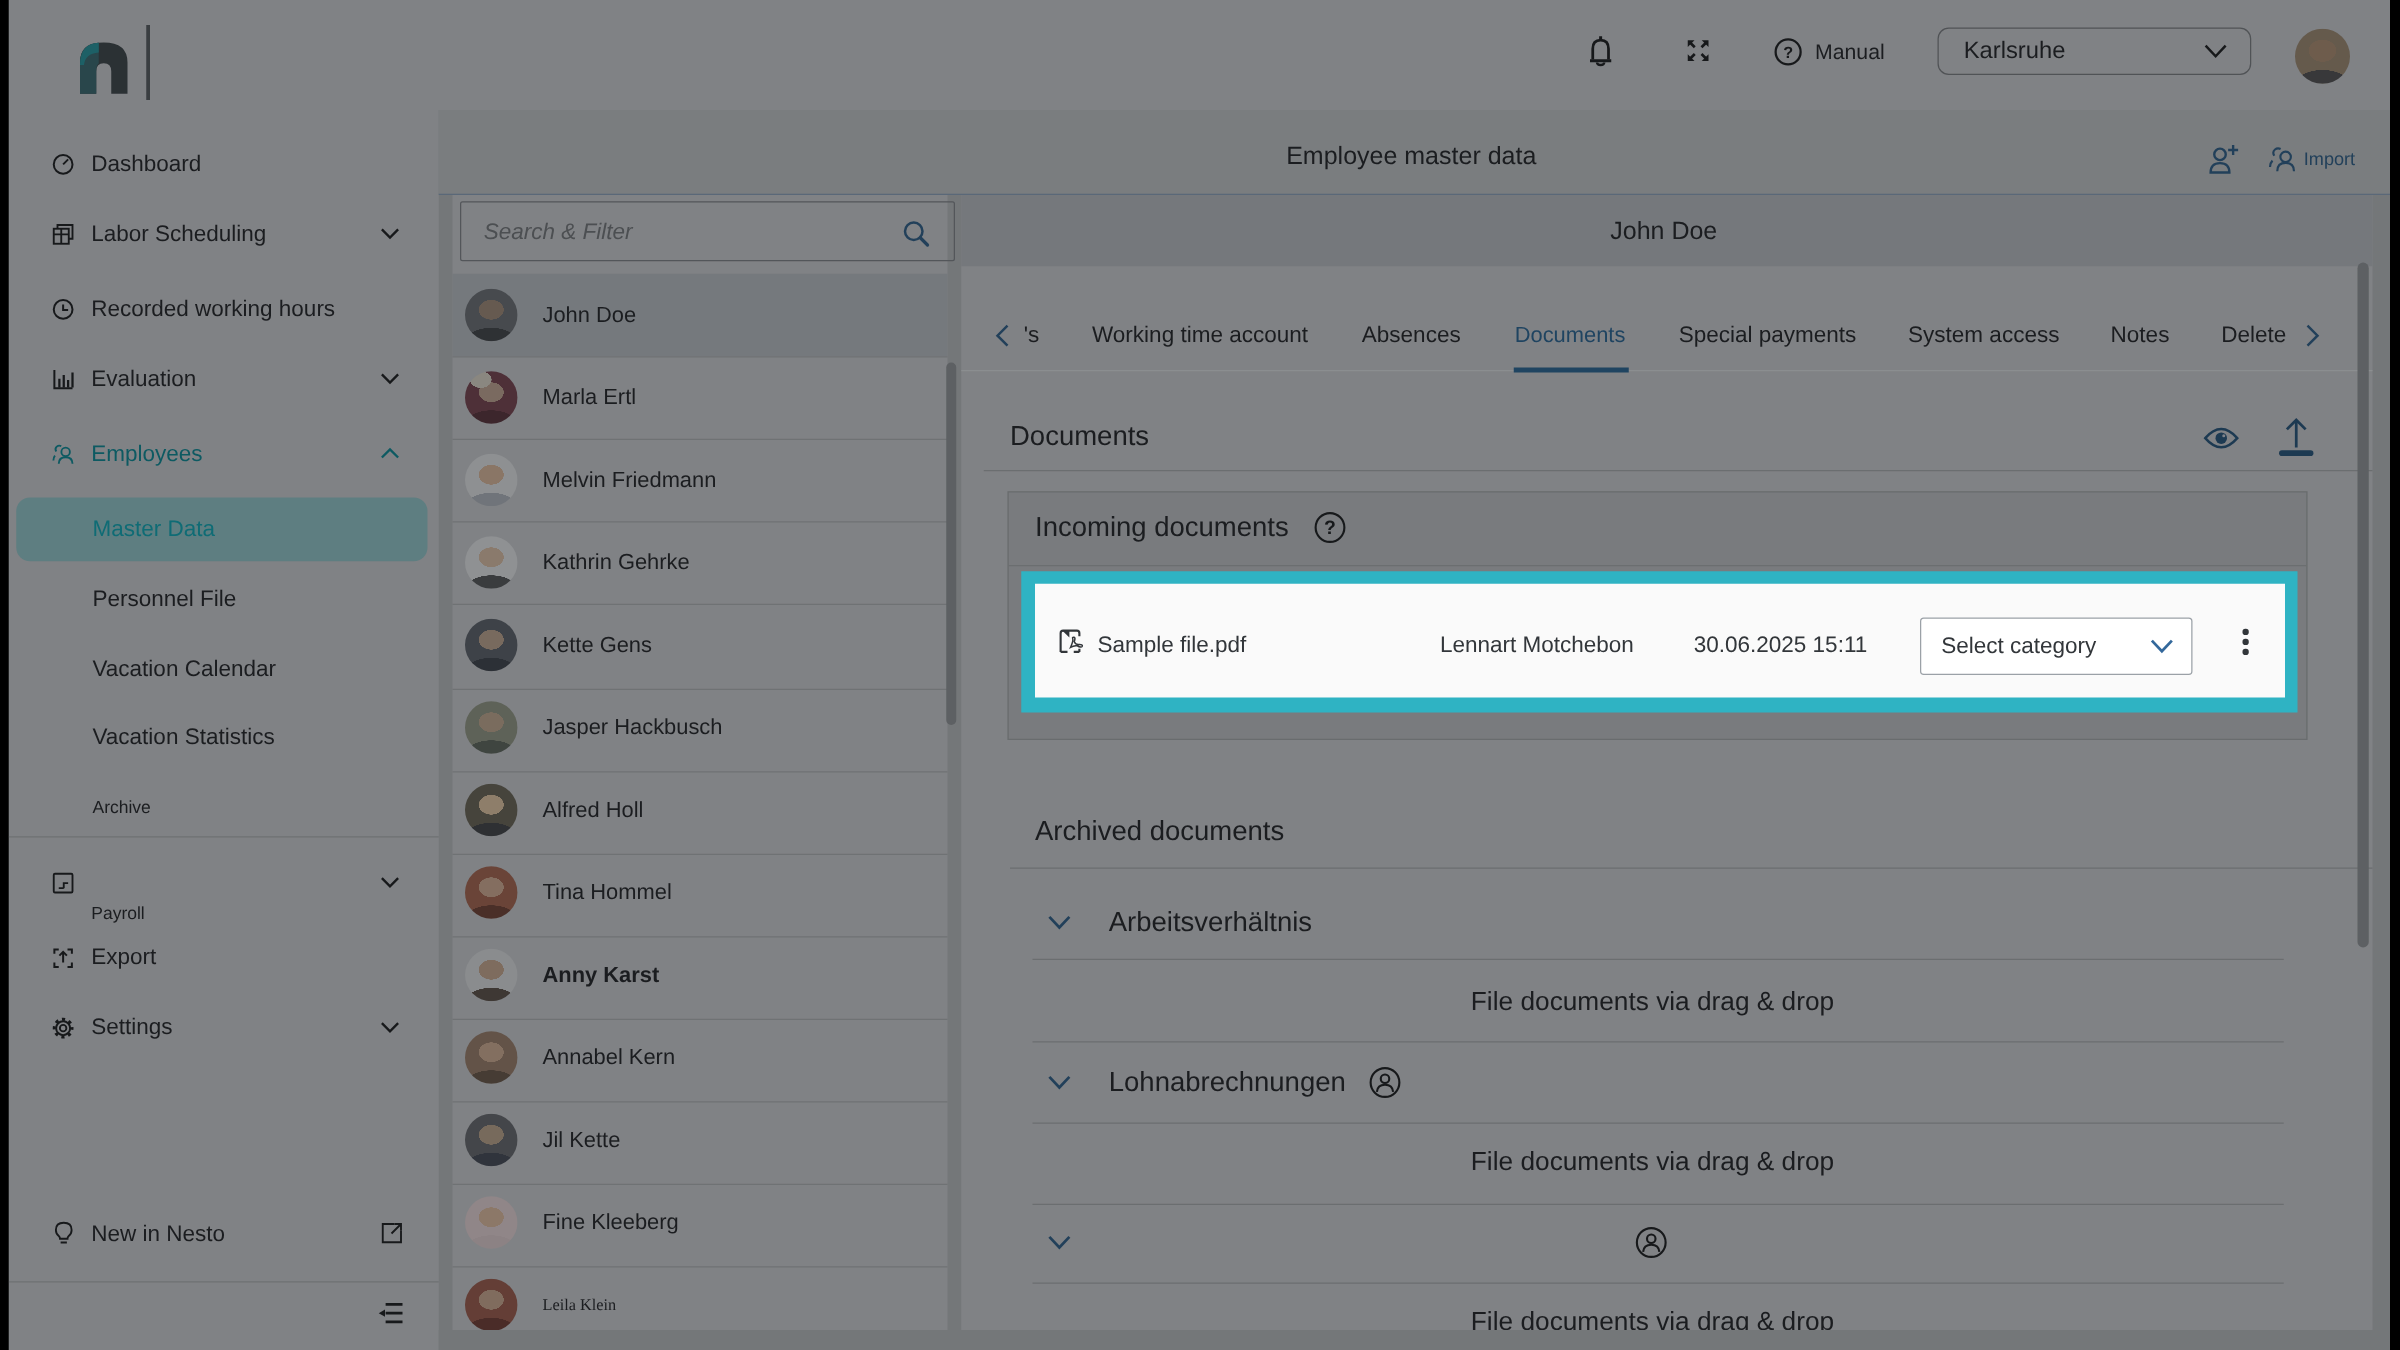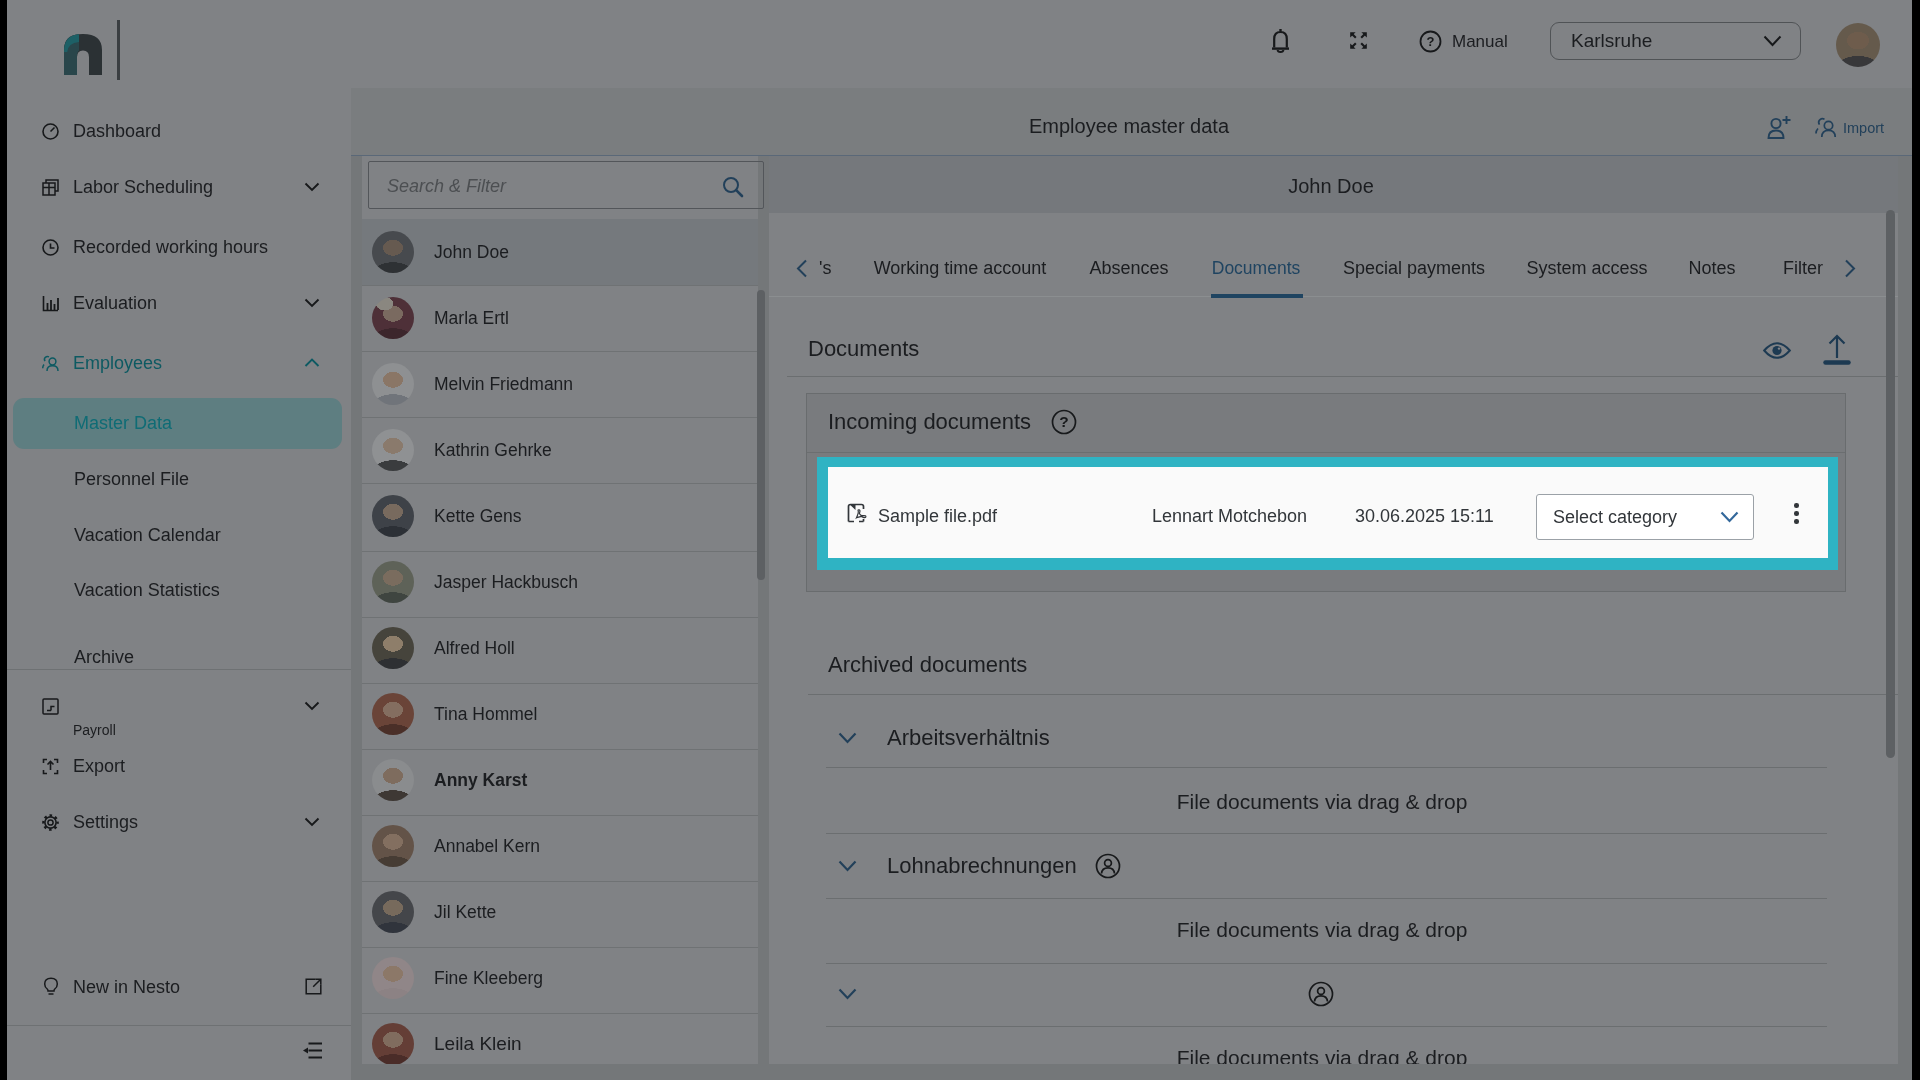--- a/index.html
+++ b/index.html
@@ -108,21 +108,21 @@
   <div class="t teal" style="left:66px;top:363px;font-size:18px;">Employees</div>
   <svg class="abs" style="left:297px;top:358px;" width="16" height="10" viewBox="0 0 16 10">
     <path d="M1.5,8 L8,1.5 L14.5,8" fill="none" stroke="#0d5a62" stroke-width="1.9"></path>
   </svg>
 
   <div class="abs" style="left:6px;top:398px;width:329px;height:51px;background:#5e7e81;border-radius:11px;"></div>
   <div class="t" style="left:67px;top:423px;font-size:18px;color:#0f6c75;">Master Data</div>
   <div class="t ink" style="left:67px;top:479px;font-size:18px;">Personnel File</div>
   <div class="t ink" style="left:67px;top:535px;font-size:18px;">Vacation Calendar</div>
   <div class="t ink" style="left:67px;top:590px;font-size:18px;">Vacation Statistics</div>
-  <div class="t ink" style="left:67px;top:645px;font-size:18px;margin-top:12px;">Archive</div>
+  <div class="t ink" style="left:67px;top:645px;font-size:14px;">Archive</div>
   <div class="hline" style="left:0px;top:669px;width:344px;background:#6e7173;"></div>
 
   <svg class="abs" style="left:35px;top:698px;" width="17" height="17" viewBox="0 0 17 17">
     <g fill="none" stroke="#17191b" stroke-width="1.5">
       <rect x="1" y="1" width="15" height="15" rx="1"></rect>
       <path d="M5,12.5 H9 M9,12.5 V8.5 H12.5"></path>
     </g>
   </svg>
   <div class="t ink" style="left:66px;top:706px;font-size:14px;margin-top:24px;">Payroll</div>
   <svg class="abs" style="left:297px;top:701px;" width="16" height="10" viewBox="0 0 16 10">
@@ -241,40 +241,40 @@
 
   <div class="abs" style="left:365px;top:891px;width:42px;height:42px;border-radius:50%;background:radial-gradient(ellipse 38% 30% at 50% 40%, #776a5c 0 62%, rgba(0,0,0,0) 63%), radial-gradient(ellipse 68% 38% at 50% 102%, #30343c 0 72%, rgba(0,0,0,0) 73%), #44464a linear-gradient(#44464a,#44464a);"></div>
   <div class="t ink" style="left:427px;top:912px;font-size:17.5px;">Jil Kette</div>
   <div class="hline" style="left:355px;top:947px;width:396px;background:#6f7274;"></div>
 
   <div class="abs" style="left:365px;top:957px;width:42px;height:42px;border-radius:50%;background:radial-gradient(ellipse 38% 30% at 50% 40%, #8c7868 0 62%, rgba(0,0,0,0) 63%), radial-gradient(ellipse 68% 38% at 50% 102%, #8c8284 0 72%, rgba(0,0,0,0) 73%), #908688 linear-gradient(#908688,#908688);"></div>
   <div class="t ink" style="left:427px;top:978px;font-size:17.5px;">Fine Kleeberg</div>
   <div class="hline" style="left:355px;top:1013px;width:396px;background:#6f7274;"></div>
 
   <div class="abs" style="left:365px;top:1023px;width:42px;height:42px;border-radius:50%;background:radial-gradient(ellipse 38% 30% at 50% 40%, #806c5e 0 62%, rgba(0,0,0,0) 63%), radial-gradient(ellipse 68% 38% at 50% 102%, #4a2c28 0 72%, rgba(0,0,0,0) 73%), #643e36 linear-gradient(#643e36,#643e36);"></div>
-  <div class="t ink" style="left:427px;top:1044px;font-size:19px;">Leila Klein</div>
+  <div class="t ink" style="left:427px;top:1044px;font-size:13px;font-family:Liberation Serif, serif;">Leila Klein</div>
 
   <div class="abs" style="left:750px;top:290px;width:8px;height:290px;background:#5d6063;border-radius:4px;"></div>
 
   <div class="abs" style="left:762px;top:156px;width:1129px;height:908px;background:#808285;"></div>
 
   <div class="abs" style="left:762px;top:156px;width:1129px;height:57px;background:#75787c;"></div>
   <div class="t ink" style="left:1324px;top:186px;font-size:20px;transform:translate(-50%,-50%);">John Doe</div>
 
   <svg class="abs" style="left:789px;top:259px;" width="12" height="19" viewBox="0 0 12 19">
     <path d="M10,1.5 L2,9.5 L10,17.5" fill="none" stroke="#22405a" stroke-width="2"></path>
   </svg>
   <div class="t ink" style="left:812px;top:268px;font-size:18px;">'s</div>
   <div class="t ink" style="left:953px;top:268px;font-size:18px;transform:translate(-50%,-50%);">Working time account</div>
   <div class="t ink" style="left:1122px;top:268px;font-size:18px;transform:translate(-50%,-50%);">Absences</div>
   <div class="t" style="left:1249px;top:268px;font-size:17.5px;color:#1f4461;transform:translate(-50%,-50%);">Documents</div>
   <div class="t ink" style="left:1407px;top:268px;font-size:18px;transform:translate(-50%,-50%);">Special payments</div>
   <div class="t ink" style="left:1580px;top:268px;font-size:18px;transform:translate(-50%,-50%);">System access</div>
   <div class="t ink" style="left:1705px;top:268px;font-size:18px;transform:translate(-50%,-50%);">Notes</div>
-  <div class="t ink" style="left:1796px;top:268px;font-size:18px;transform:translate(-50%,-50%);">Filter</div>
+  <div class="t ink" style="left:1796px;top:268px;font-size:18px;transform:translate(-50%,-50%);">Delete</div>
   <svg class="abs" style="left:1837px;top:259px;" width="12" height="19" viewBox="0 0 12 19">
     <path d="M2,1.5 L10,9.5 L2,17.5" fill="none" stroke="#22405a" stroke-width="2"></path>
   </svg>
   <div class="hline" style="left:762px;top:296px;width:1129px;background:#8b8e90;"></div>
   <div class="abs" style="left:1204px;top:294px;width:92px;height:3.5px;background:#1f4461;"></div>
 
   <div class="t ink" style="left:801px;top:349px;font-size:22px;">Documents</div>
 
   <svg class="abs" style="left:1756px;top:342px;" width="28" height="17" viewBox="0 0 28 17">
     <path d="M1.2,8.5 Q7.5,1.2 14,1.2 Q20.5,1.2 26.8,8.5 Q20.5,15.8 14,15.8 Q7.5,15.8 1.2,8.5 Z" fill="none" stroke="#1d3a52" stroke-width="2"></path>

